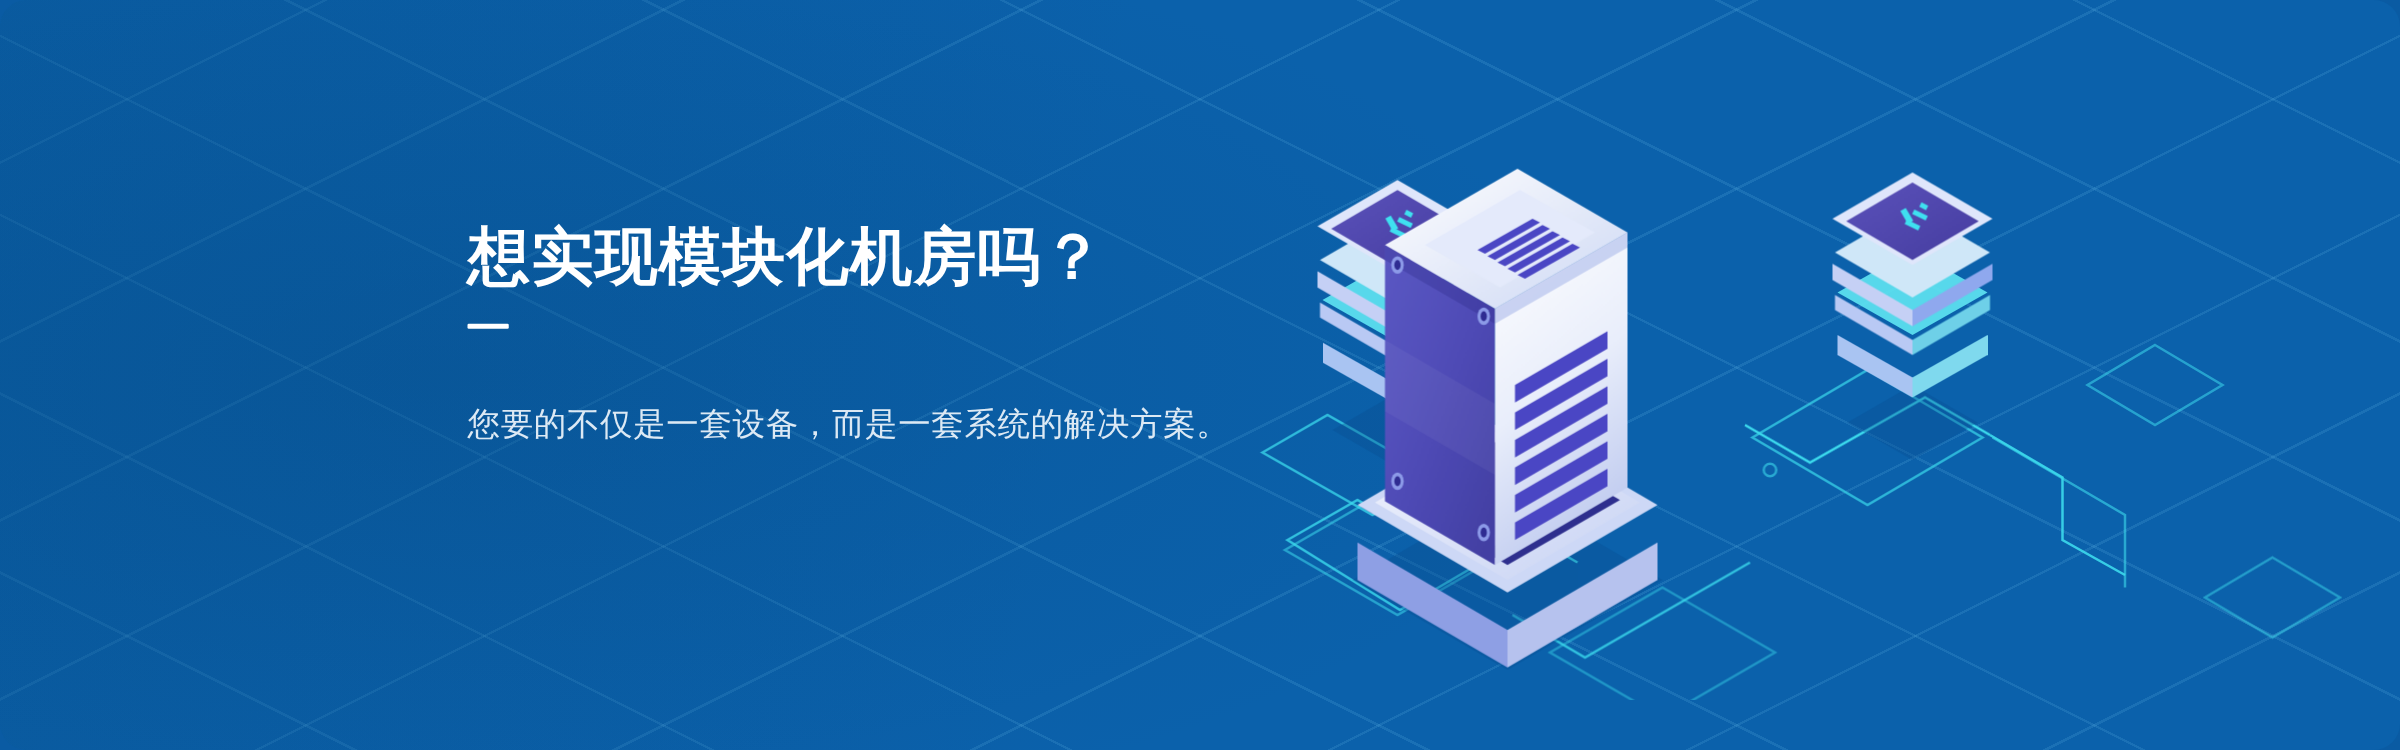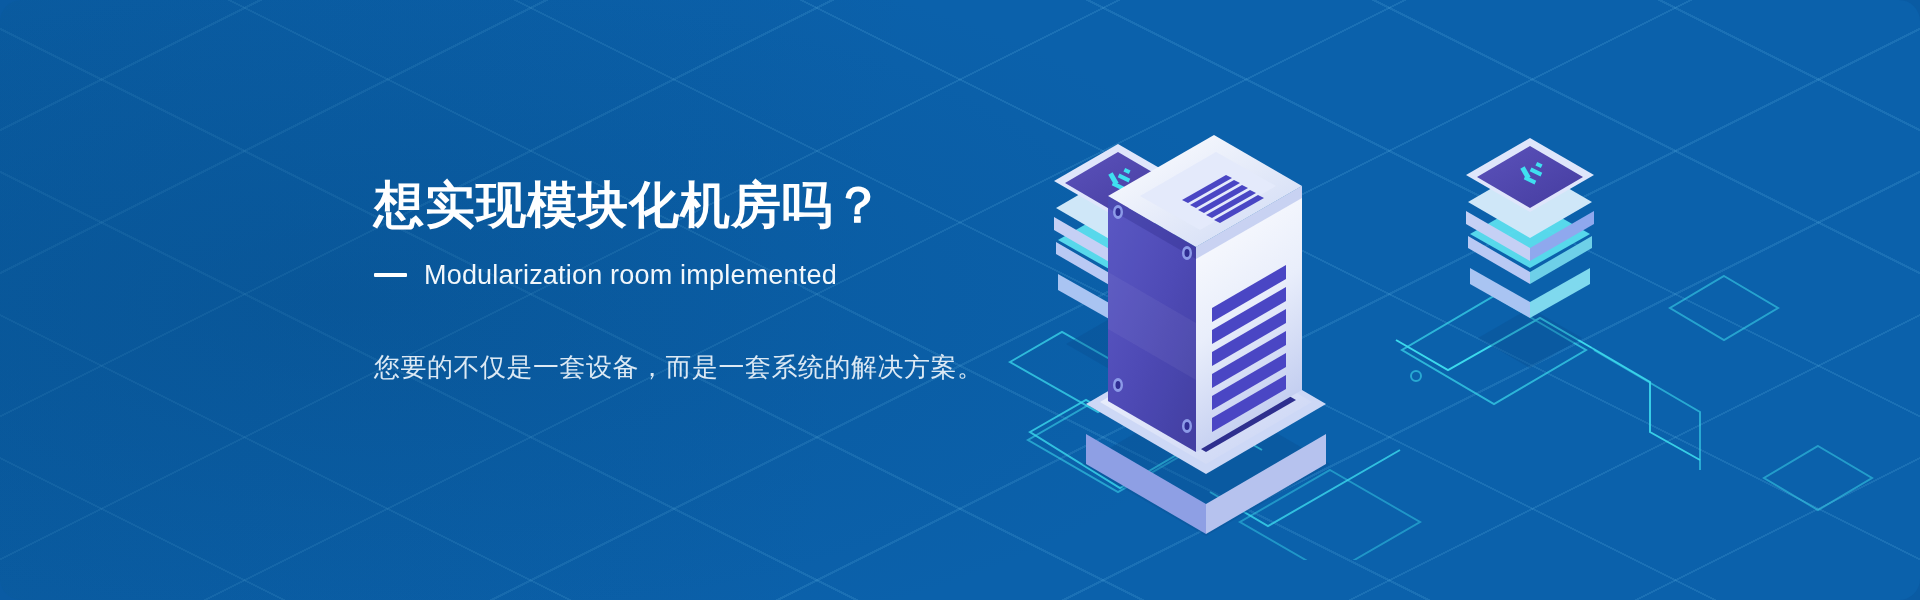--- a/index.html
+++ b/index.html
@@ -276,19 +276,18 @@
         </g>
       </g>
     </svg>
   </div>
 
   <div class="copy">
     <h1 class="headline">想实现模块化机房吗？</h1>
 
     <div class="sub-row">
       <span class="sub-dash"></span>
-      <p class="subhead">Modularization room implemented</p>
     </div>
 
     <p class="body-text">您要的不仅是一套设备，而是一套系统的解决方案。</p>
   </div>
 
 </div>
 
 </body></html>

